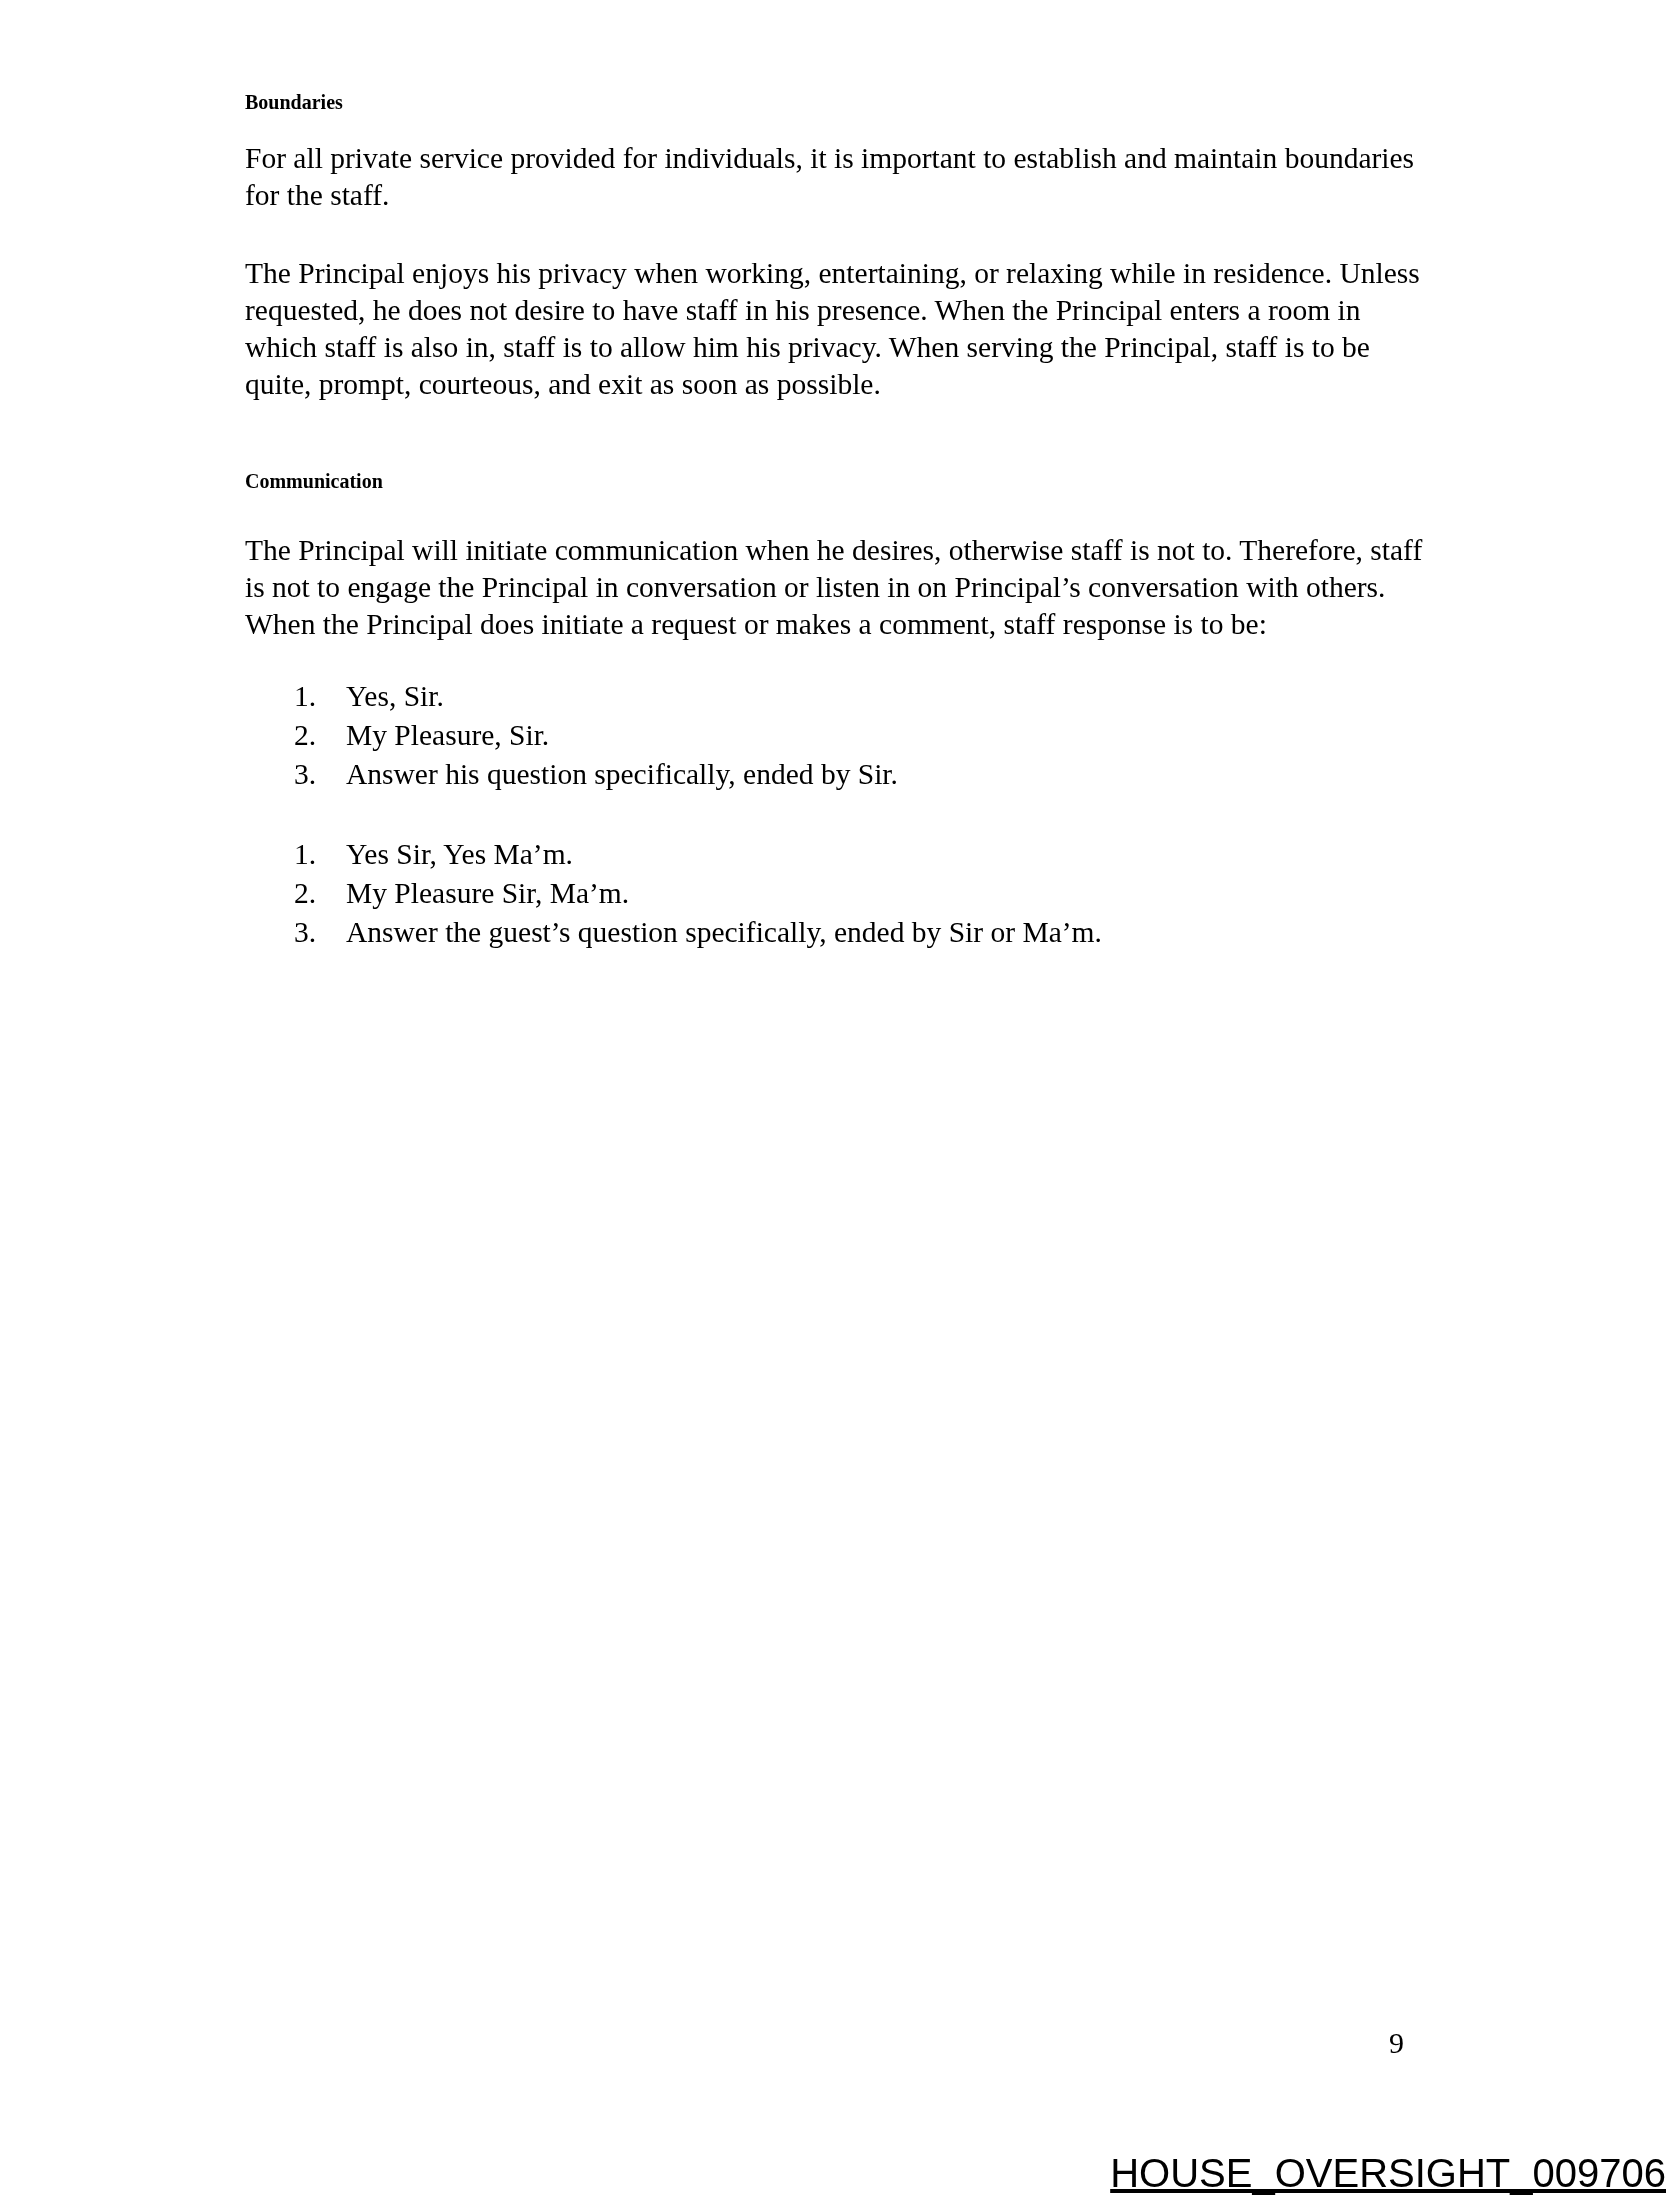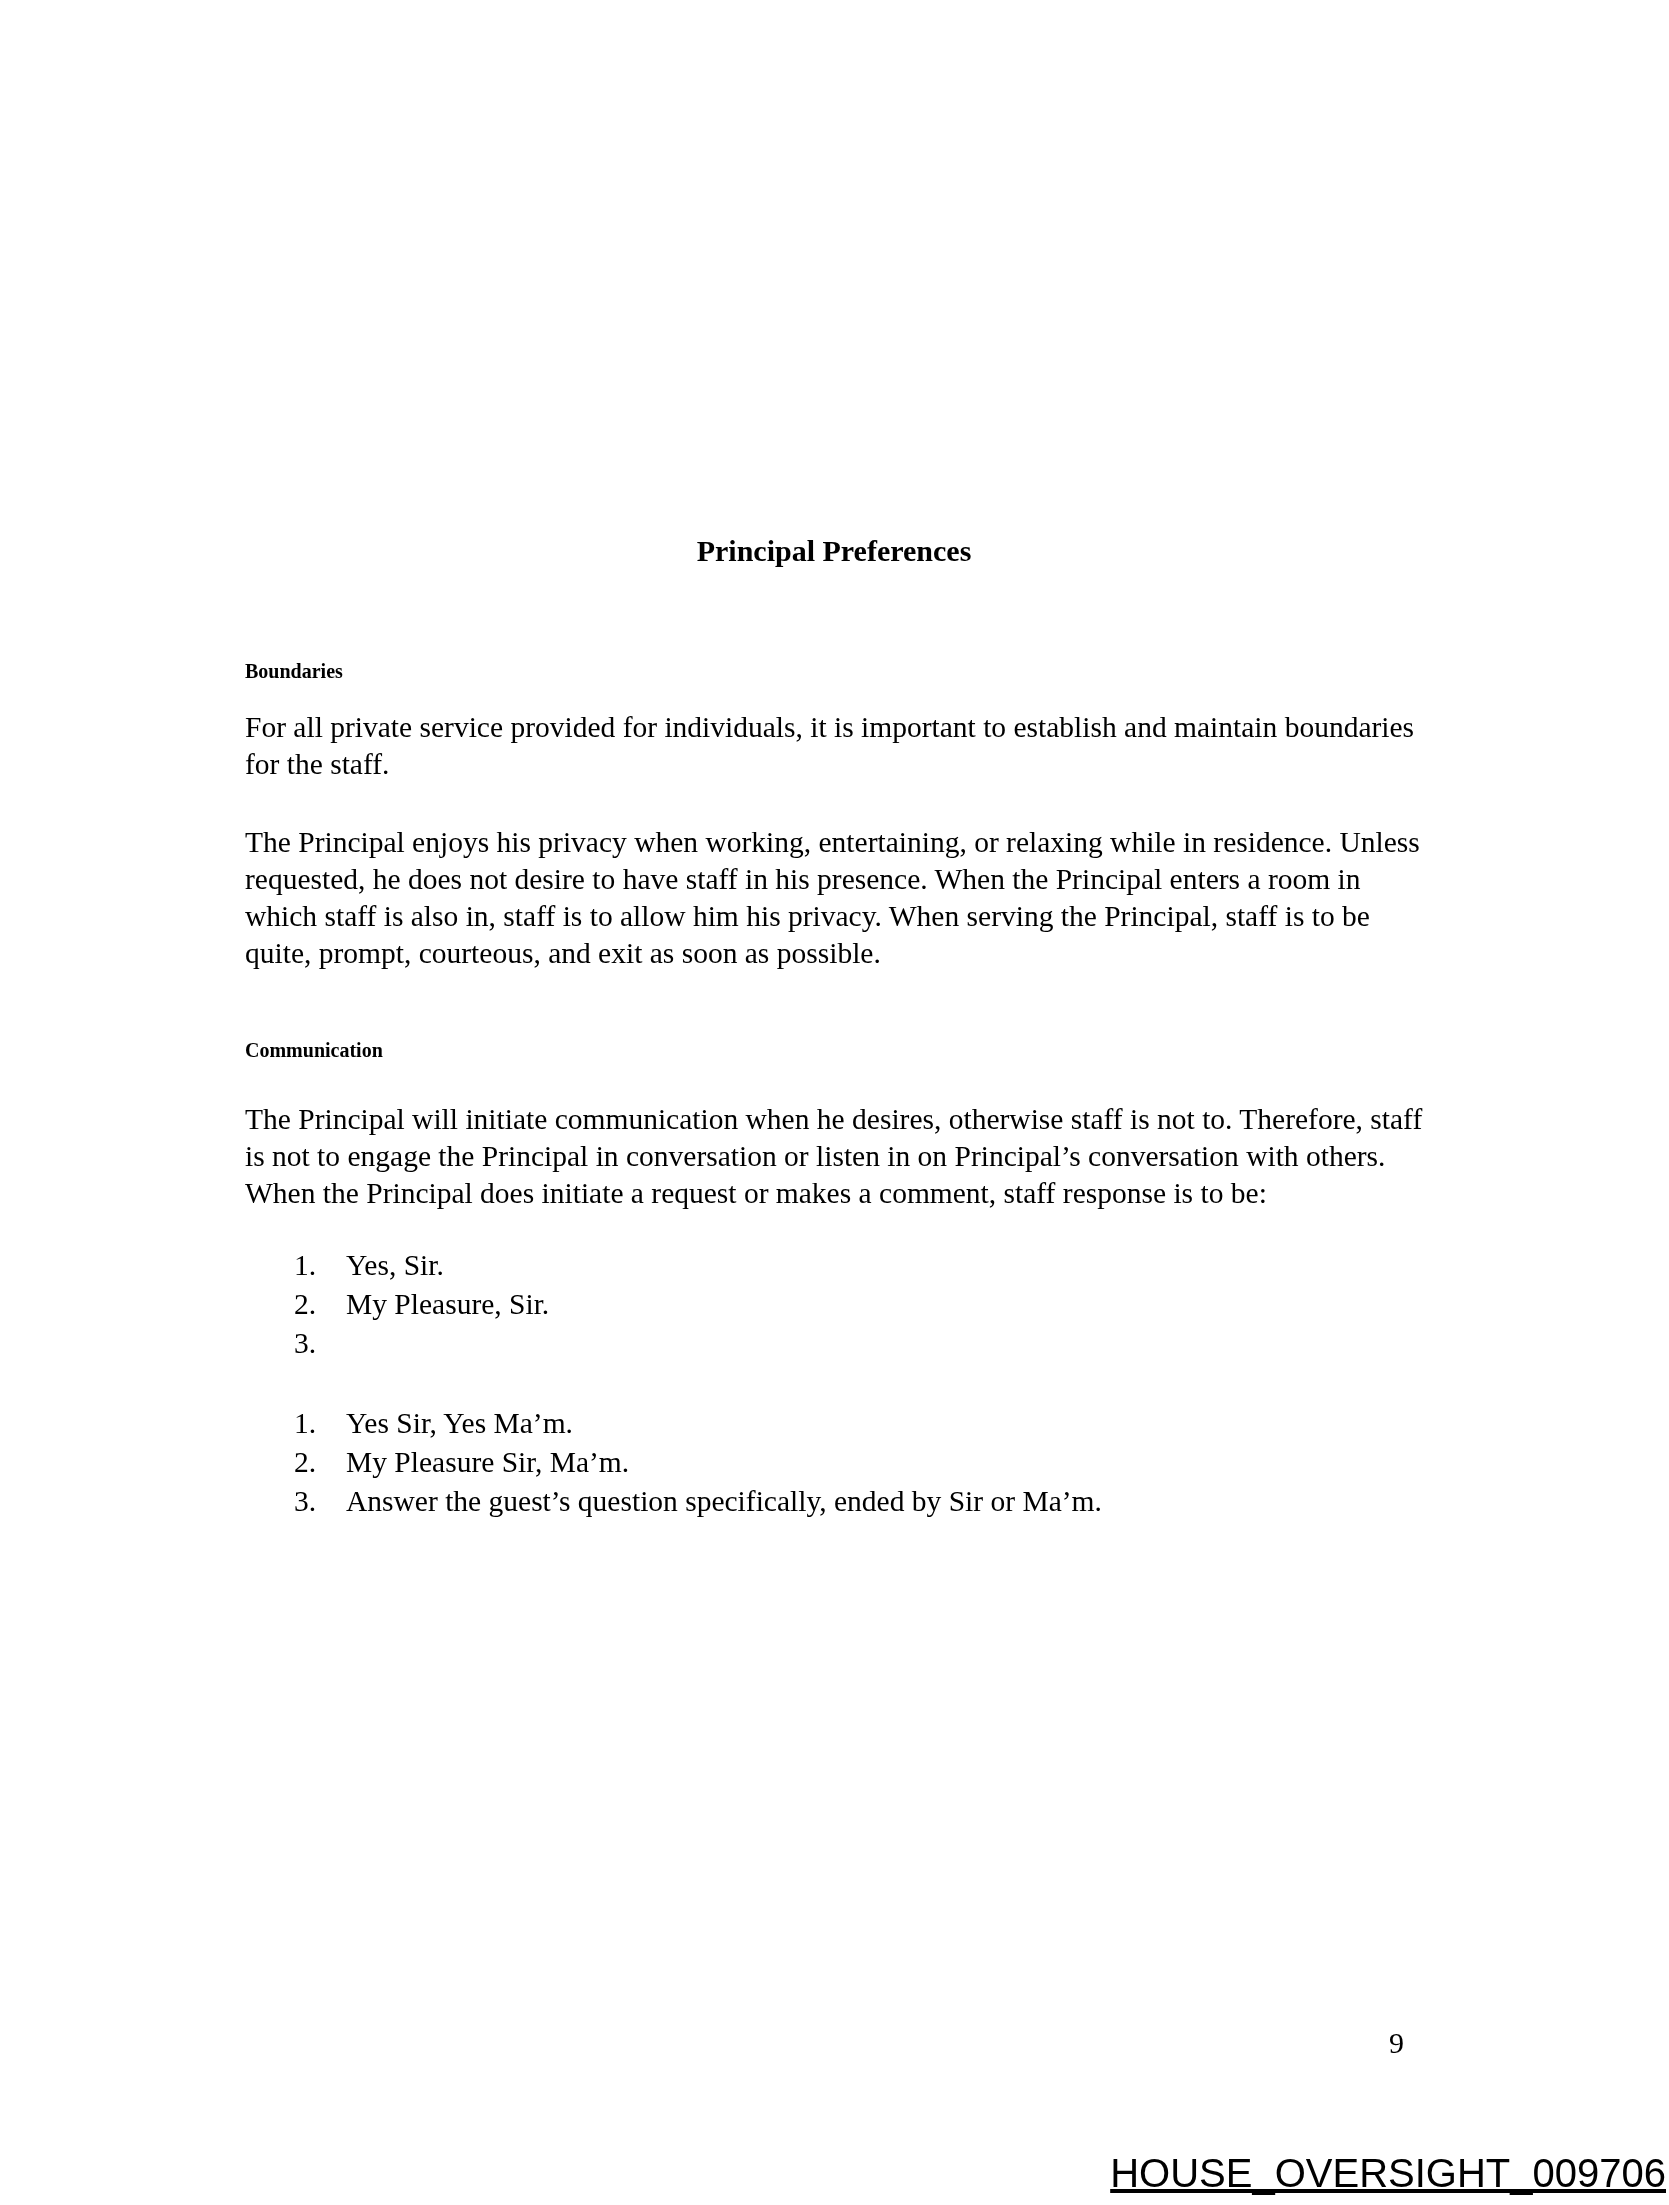--- a/index.html
+++ b/index.html
@@ -75,21 +75,20 @@
     line-height: 37px;
     text-decoration: underline;
   }
 </style>
 </head>
 <body>
 
 <div class="page">
   <div class="content">
 
-    <h1 class="doc-title">Principal Preferences</h1>
 
     <h2 class="section-heading heading-boundaries">Boundaries</h2>
 
     <p class="para para-boundaries-1">For all private service provided for individuals, it is important to establish and maintain boundaries for the staff.</p>
 
     <p class="para para-boundaries-2">The Principal enjoys his privacy when working, entertaining, or relaxing while in residence. Unless requested, he does not desire to have staff in his presence. When the Principal enters a room in which staff is also in, staff is to allow him his privacy. When serving the Principal, staff is to be quite, prompt, courteous, and exit as soon as possible.</p>
 
     <h2 class="section-heading heading-communication">Communication</h2>
 
     <p class="para para-communication-1">The Principal will initiate communication when he desires, otherwise staff is not to. Therefore, staff is not to engage the Principal in conversation or listen in on Principal’s conversation with others. When the Principal does initiate a request or makes a comment, staff response is to be:</p>
@@ -98,20 +97,21 @@
       <li>
         <span class="num">1.</span>
         <span>Yes, Sir.</span>
       </li>
       <li>
         <span class="num">2.</span>
         <span>My Pleasure, Sir.</span>
       </li>
       <li>
         <span class="num">3.</span>
+        <span>Answer his question specifically, ended by Sir.</span>
       </li>
     </ol>
 
 
     <ol class="num-list list-guests">
       <li>
         <span class="num">1.</span>
         <span>Yes Sir, Yes Ma’m.</span>
       </li>
       <li>

